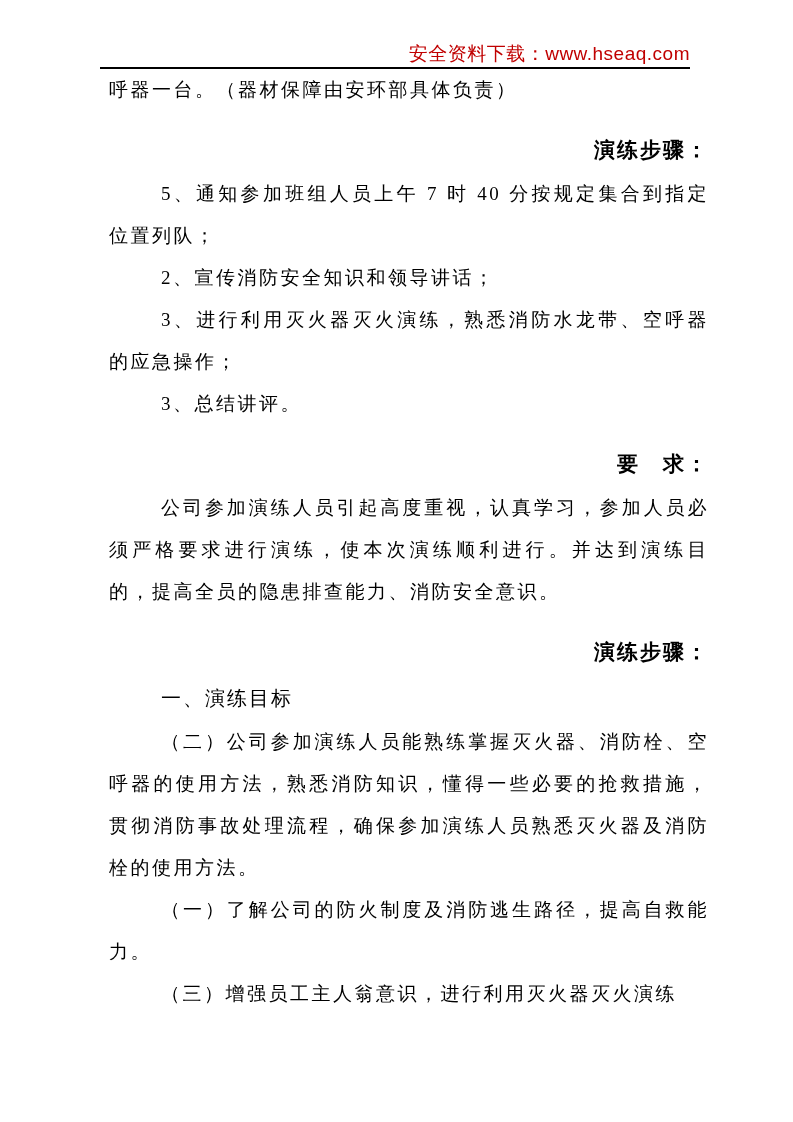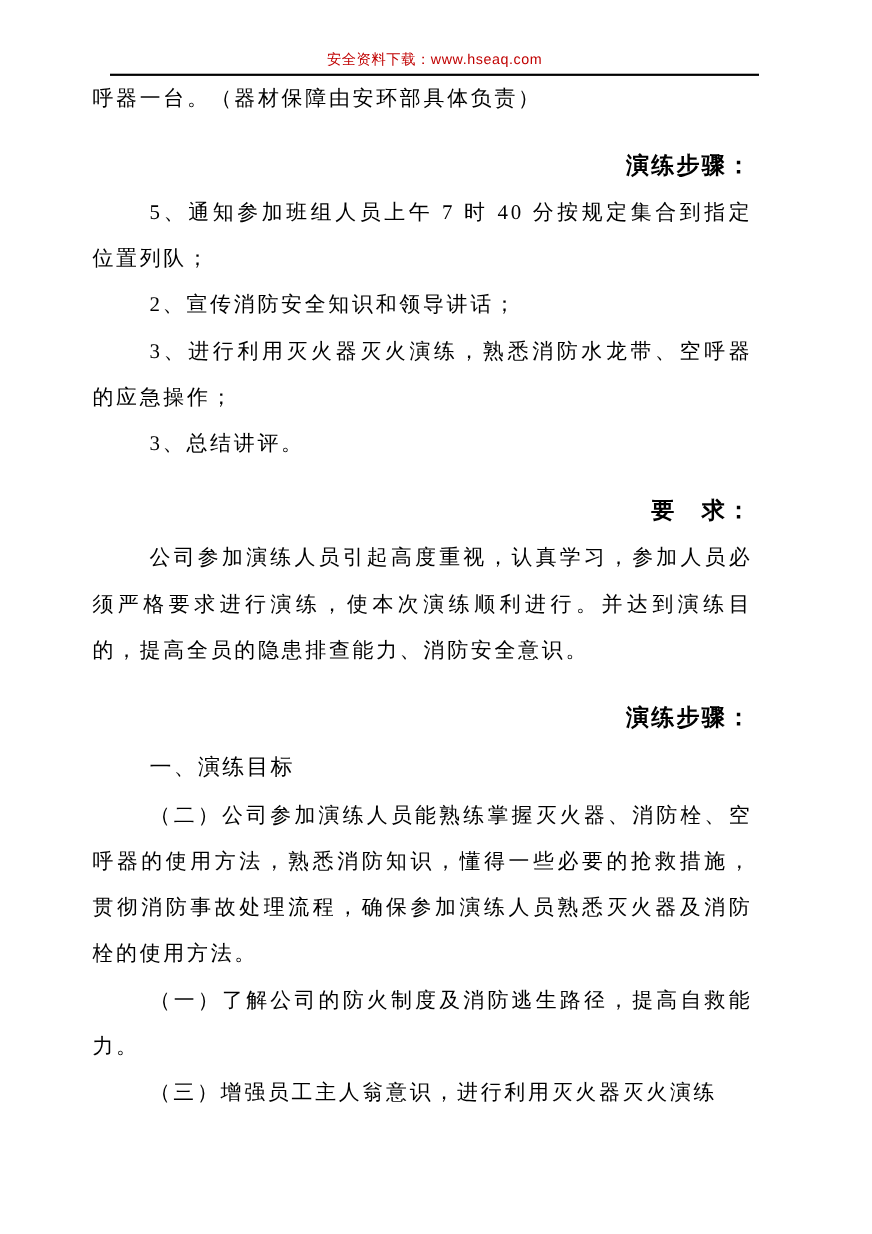--- a/index.html
+++ b/index.html
@@ -16,33 +16,33 @@
     font-family: "Liberation Serif", "DejaVu Serif", serif;
     overflow: hidden;
     box-sizing: border-box;
   }
   .header {
     padding-top: 45px;
     margin-left: 100px;
     width: 590px;
   }
   .header-text {
-    text-align: center;
+    text-align: right;
     color: #c00000;
     font-family: "Liberation Sans", "DejaVu Sans", sans-serif;
-    font-size: 13px;
+    font-size: 19px;
     letter-spacing: 0.5px;
     line-height: 17px;
   }
   .header-rule {
     border-bottom: 2px solid #000000;
     margin-top: 5px;
   }
   .content {
-    margin-left: 84px;
+    margin-left: 109px;
     width: 600px;
     font-size: 19px;
     line-height: 42px;
     letter-spacing: 2.5px;
     text-align: justify;
     text-justify: inter-character;
   }
   .content p {
     margin: 0;
     text-indent: 52px;

